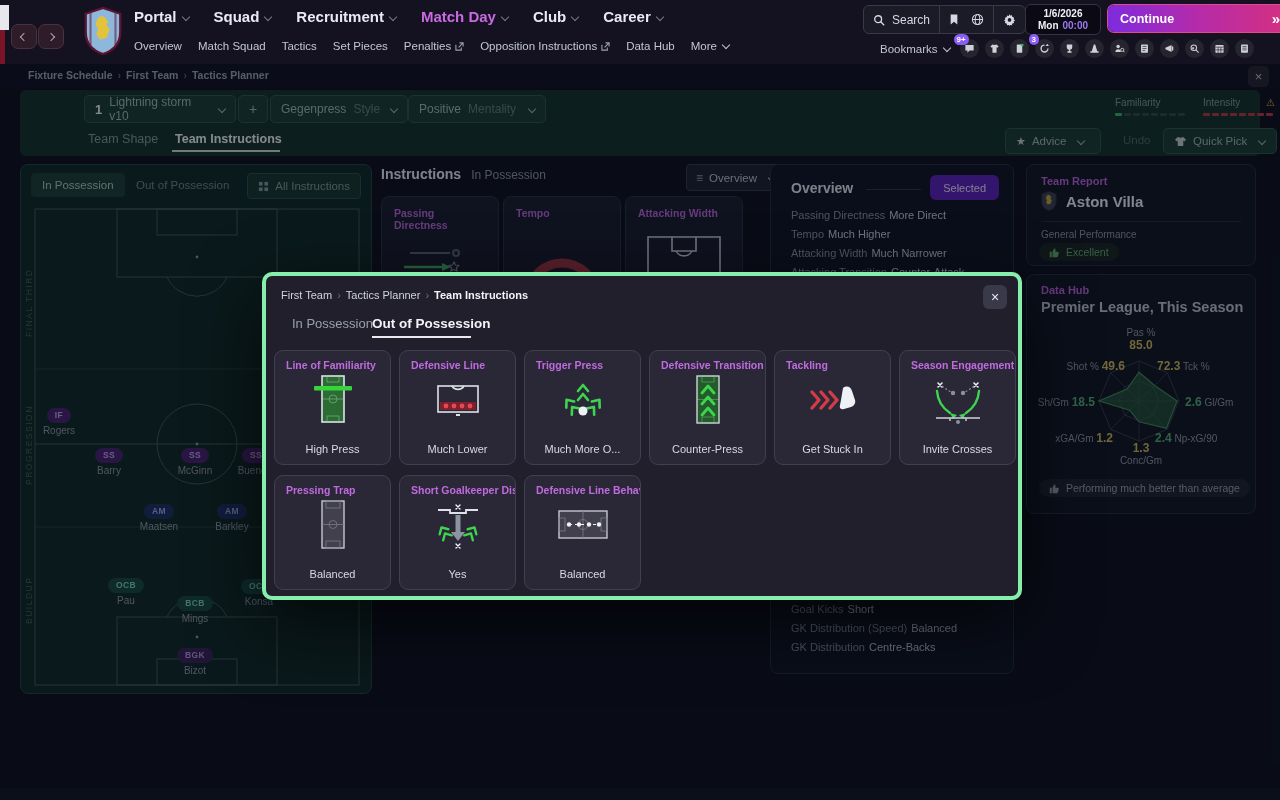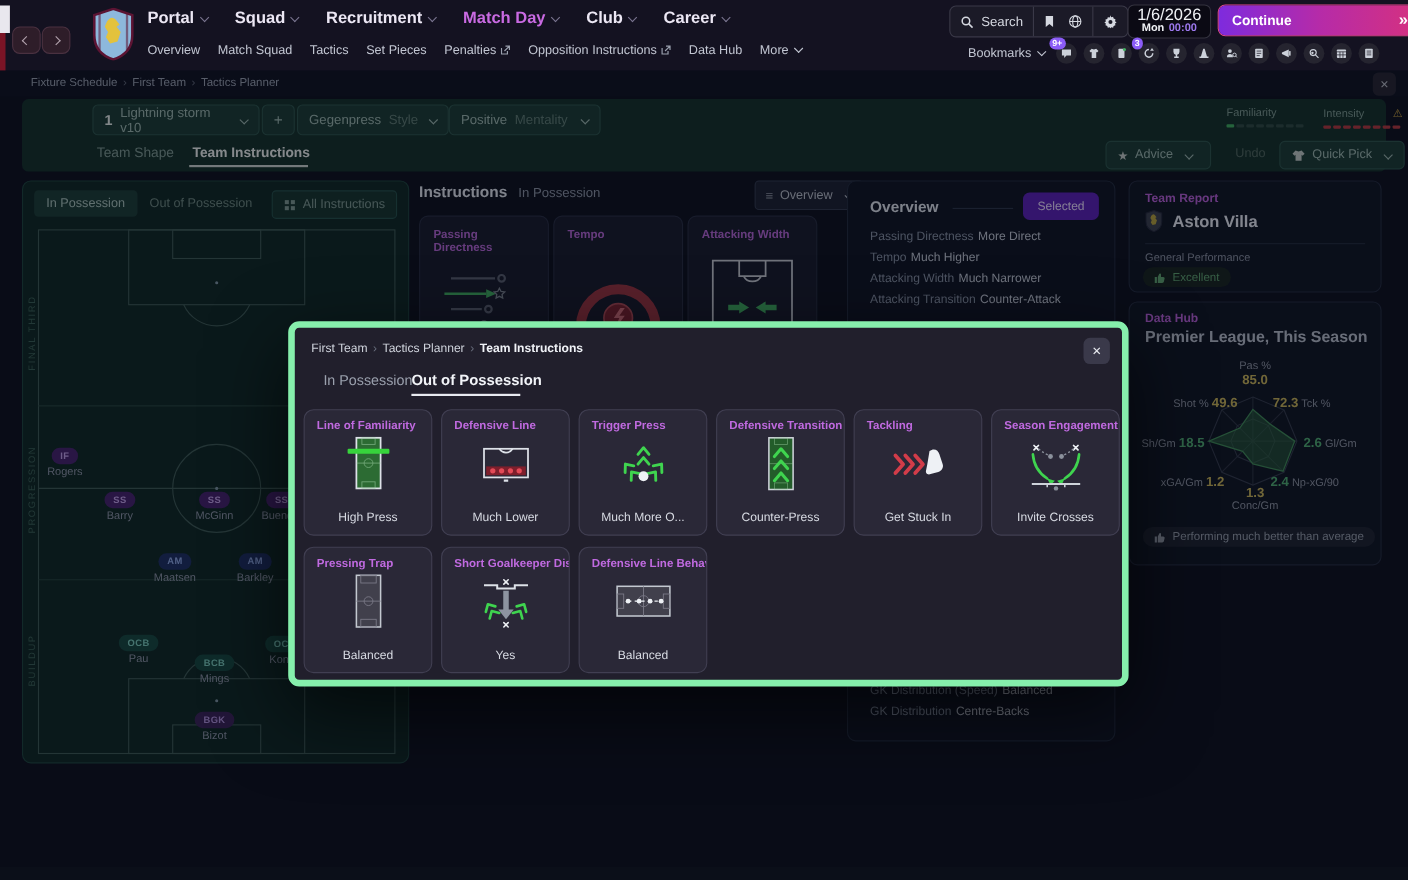--- a/index.html
+++ b/index.html
@@ -23,38 +23,38 @@
   #main-nav .nav-item .chev{color:#7a7590;}
   #main-nav .active{color:#c96ae2;}
   #sub-nav{left:134px;top:40px;display:flex;gap:16px;font-size:11.5px;color:#c2c6d2;align-items:center;}
   .ext{width:9px;height:9px;margin-left:4px;vertical-align:-1px;color:#9aa0ae;}
   #search-group{left:863px;top:5px;height:27px;border:1px solid #3a3948;border-radius:6px;background:#1b1a27;
                 display:flex;align-items:center;color:#d5d8e0;font-size:12px;}
   #search-group .sg-btn{display:flex;align-items:center;padding:0 9px;height:100%;}
   #search-group .sg-div{width:1px;height:100%;background:#3a3948;}
   #datebox{left:1025px;top:4px;width:74px;height:29px;background:#0b0a14;border:1px solid #34333f;border-radius:6px;
            display:flex;flex-direction:column;align-items:center;justify-content:center;line-height:12px;}
-  #datebox .d1{font-size:15px;font-weight:normal;color:#f0f2f6;}
+  #datebox .d1{font-size:10px;font-weight:bold;color:#f0f2f6;}
   #datebox .d2{font-size:10px;font-weight:bold;color:#f0f2f6;}
   #datebox .time{color:#9d79ef;margin-left:4px;}
   #continue-btn{left:1108px;top:5px;width:160px;height:27px;border-radius:6px;
       background:linear-gradient(90deg,#7e2bdd,#b62ba8,#d6317e);display:flex;align-items:center;
       justify-content:space-between;padding:0 12px;font-size:12.5px;font-weight:bold;color:#fff;
       box-shadow:0 0 0 1px #e4498d;}
   #bookmarks-row{left:880px;top:39px;display:flex;align-items:center;gap:6px;}
   #bookmarks-label{font-size:11.5px;color:#c2c6d2;margin-right:4px;}
   .bico{width:19px;height:19px;border-radius:50%;background:#25242f;display:flex;align-items:center;
         justify-content:center;position:relative;flex:0 0 auto;}
   .bico svg{display:block;}
   .bbadge{position:absolute;top:-5px;left:-6px;background:#8b5cf6;color:#fff;font-size:8px;font-weight:bold;
           border-radius:7px;padding:1px 3px;line-height:9px;}
 
   
   #crumbrow{left:0;top:64px;width:1280px;height:24px;background:#0d1120;}
-  #crumb{left:28px;top:69px;font-size:10.5px;color:#99a1b0;}
+  #crumb{left:28px;top:69px;font-size:10.5px;color:#99a1b0;font-weight:bold;}
   #crumb .sep{color:#5c6372;margin:0 5px;}
   #page-close{left:1248px;top:66px;width:21px;height:21px;border-radius:5px;background:#252430;
       color:#b9bdc7;display:flex;align-items:center;justify-content:center;font-size:13px;}
 
   
   #tacticbar{left:20px;top:90px;width:1240px;height:66px;background:#133029;border-radius:6px;}
   .tsel{position:absolute;height:26px;background:#1b3b34;border:1px solid #2c554c;border-radius:5px;
         display:flex;align-items:center;padding:0 10px;font-size:12px;color:#9db8b0;gap:7px;}
   .tsel .num{color:#e8efec;font-weight:bold;font-size:13px;}
   .tsel .dimlbl{color:#5f7d74;}
@@ -134,22 +134,22 @@
   .rlab{position:absolute;font-size:10px;color:#8d95a3;white-space:nowrap;}
   .rlab b{font-size:12px;}
   .rlab .y{color:#c9b458;}
   .rlab .g{color:#4fae72;}
   #dh-pill{position:absolute;left:12px;top:204px;background:#1c222f;color:#959daa;}
 
   #bottom-strip{left:0;top:788px;width:1280px;height:12px;background:#10141f;}
 
   
   #dim{left:0;top:64px;width:1280px;height:736px;background:rgba(6,9,17,.45);z-index:40;pointer-events:none;}
-  #modal{left:262px;top:272px;width:752px;height:320px;background:#211f2c;border:6px solid #86efac;
-         border-radius:10px;z-index:60;box-shadow:0 24px 70px rgba(0,0,0,.65);margin-top:20px;}
+  #modal{left:262px;top:272px;width:752px;height:320px;background:#211f2c;border:4px solid #86efac;
+         border-radius:10px;z-index:60;box-shadow:0 24px 70px rgba(0,0,0,.65);}
   #m-crumb{position:absolute;left:15px;top:13px;font-size:11px;color:#cfd3dc;}
   #m-crumb .sep{color:#6a6f7e;margin:0 5px;}
   #m-crumb .cur{font-weight:bold;color:#f0f2f7;}
   #m-close{position:absolute;right:11px;top:9px;width:24px;height:24px;background:#3a394a;border-radius:6px;
            color:#e7e9ef;display:flex;align-items:center;justify-content:center;font-size:14px;}
   .m-tab{position:absolute;top:40px;font-size:13px;color:#9aa0ad;}
   .m-tab.active{font-weight:bold;color:#f2f4f8;font-size:13.5px;}
   #m-underline{position:absolute;left:106px;top:60px;width:99px;height:2px;background:#e8eaf0;}
   .mcard{position:absolute;width:115px;height:113px;background:#2a2837;border:1px solid #413f52;border-radius:9px;}
   .mcard-title{font-size:10.5px;font-weight:bold;color:#c06ae0;padding:8px 6px 0 11px;line-height:12px;

